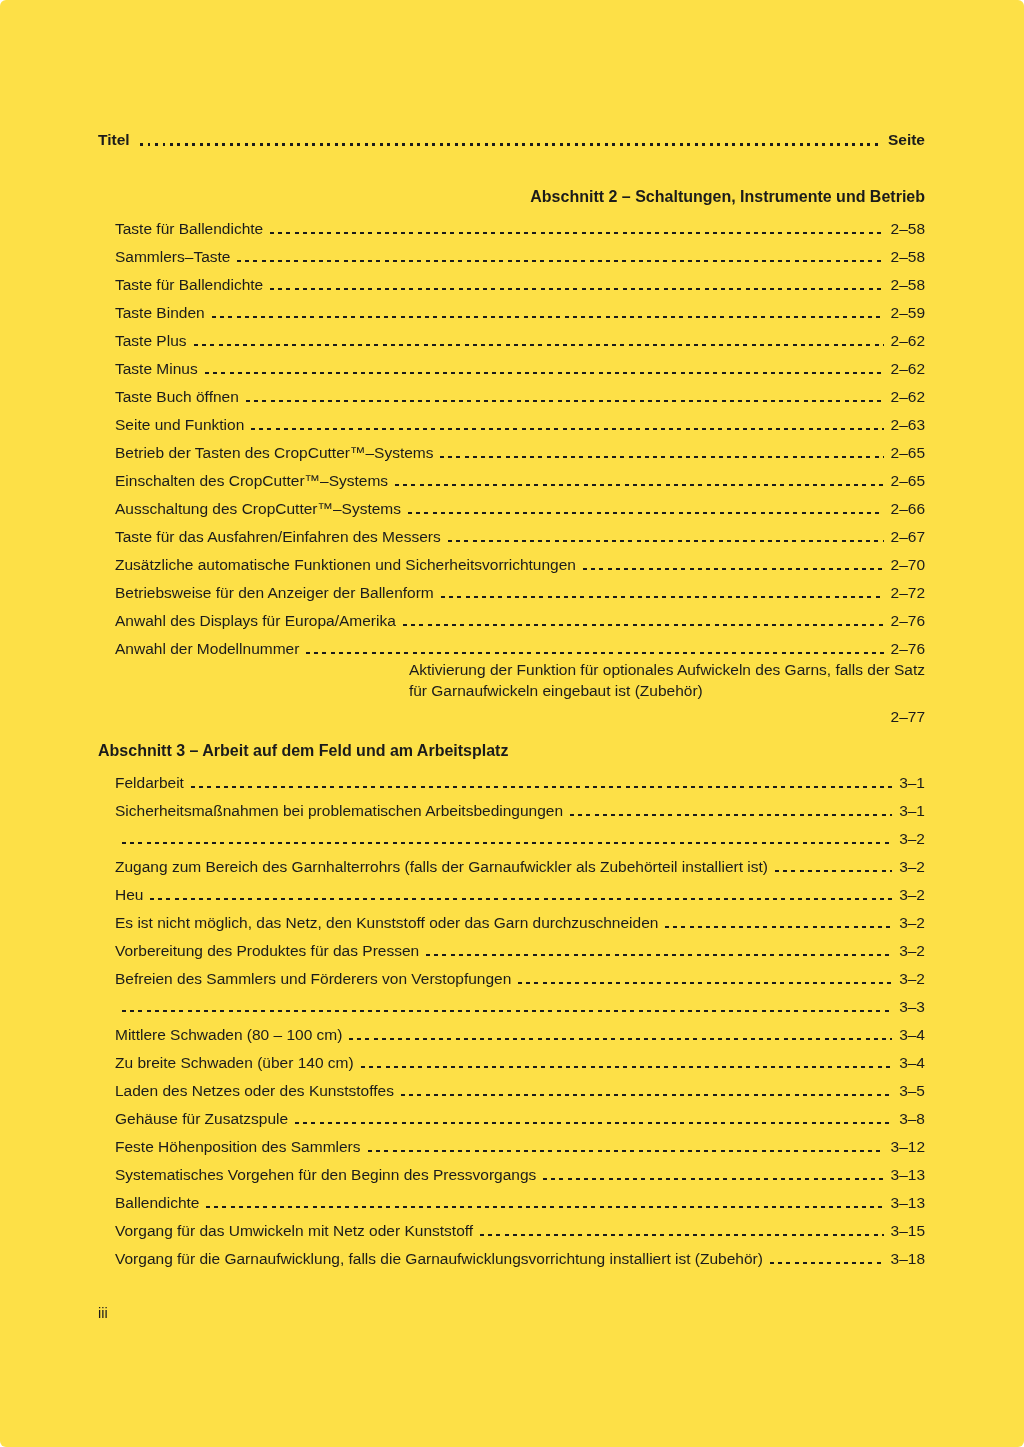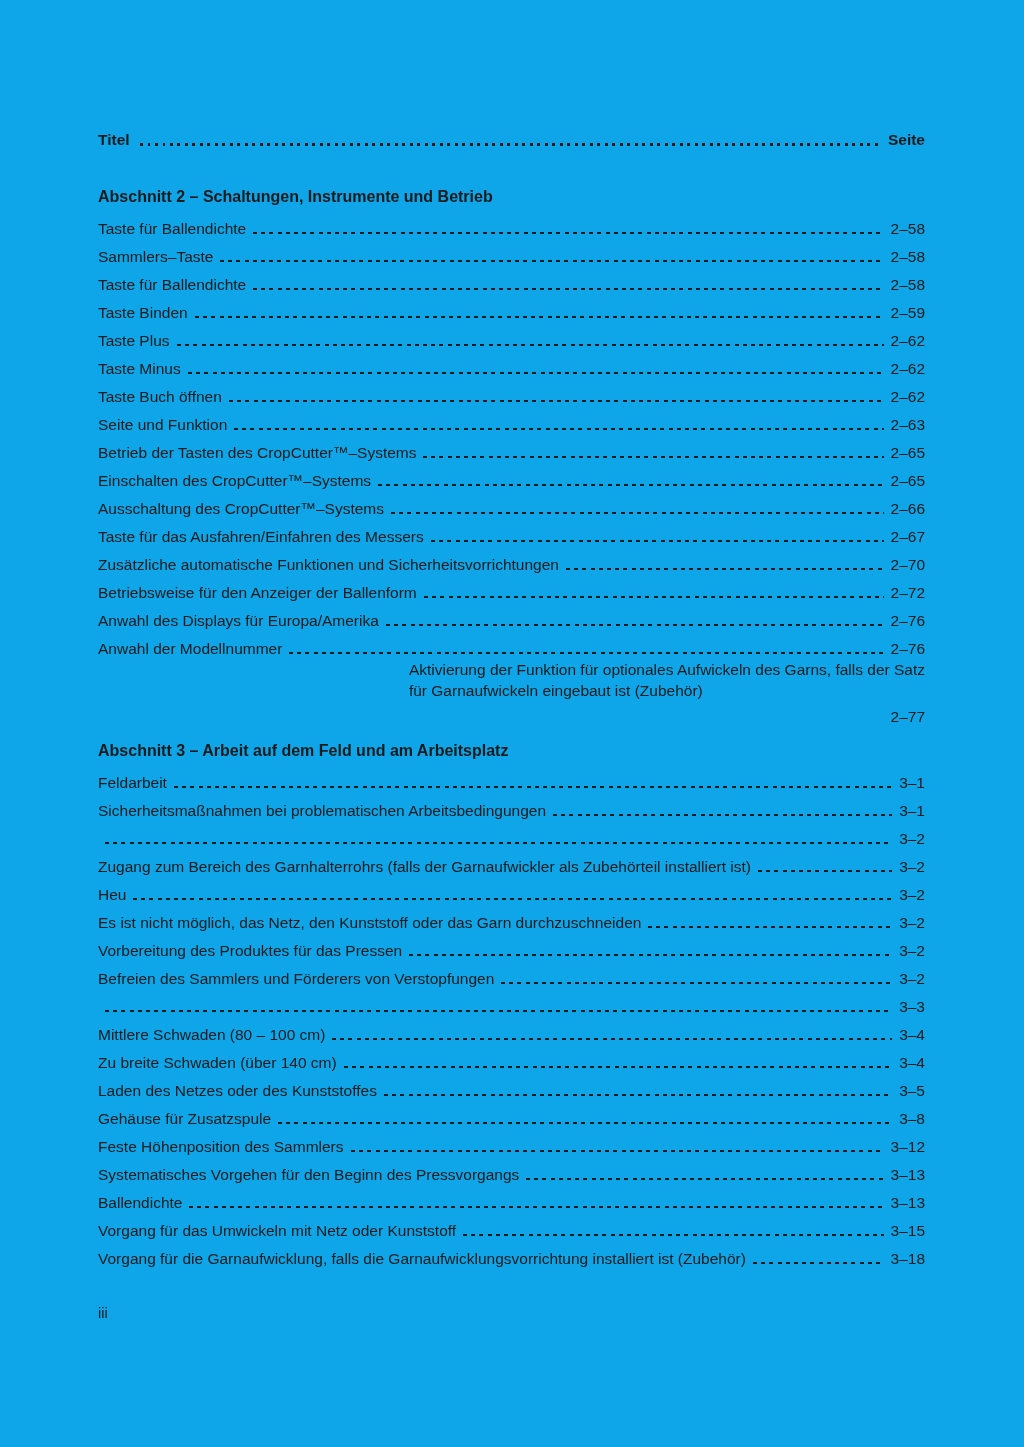--- a/index.html
+++ b/index.html
@@ -4,26 +4,27 @@
 <style>
   html, body {
     margin: 0;
     padding: 0;
     background: #ffffff;
   }
   .doc-page {
     position: relative;
     width: 1024px;
     height: 1447px;
-    background: #0ea5e9;
+    background: #fde047;
     color: #1b1b1b;
     font-family: "Liberation Sans", sans-serif;
     overflow: hidden;
     box-sizing: border-box;
     padding: 131px 99px 0 98px;
+    border-radius: 6px;
   }
   
   .toc-header-row {
     display: flex;
     align-items: flex-end;
     font-weight: bold;
     font-size: 15.5px;
     line-height: 18px;
   }
   .toc-header-row .dot-leader {
@@ -34,36 +35,38 @@
   }
   
   .section-heading {
     font-weight: bold;
     font-size: 16px;
     line-height: 19px;
     margin-top: 37px;
   }
   .section-heading.first {
     margin-top: 38px;
+    text-align: right;
   }
   .section-heading.second {
     margin-top: 33px;
   }
   
   .toc-list {
     margin: 5px 0 0 0;
     padding: 0;
     list-style: none;
   }
   .toc-entry {
     display: flex;
     align-items: flex-end;
     height: 28px;
     font-size: 15.5px;
     line-height: 21px;
+    margin-left: 17px;
   }
   .toc-entry.two-line {
     height: 49px;
     flex-direction: column;
   }
   .toc-entry .entry-label {
     white-space: pre-line;
   }
   .toc-entry .dash-leader {
     flex: 1;

